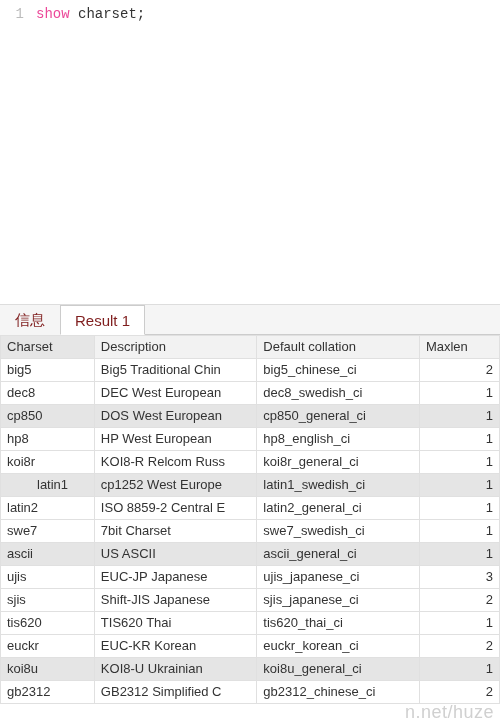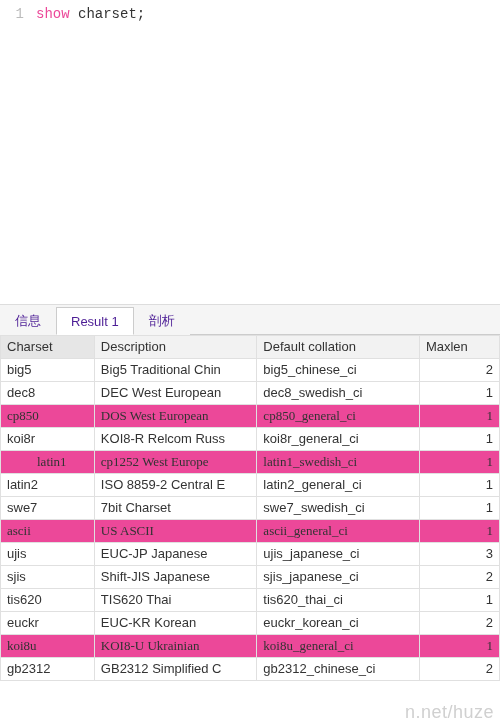--- a/index.html
+++ b/index.html
@@ -38,22 +38,22 @@
     .kw { color: #ec4899; }
     .tabs {
       display: flex;
       background: #f5f5f5;
       border-bottom: 1px solid #ccc;
       height: 30px;
       align-items: flex-end;
     }
     .tab {
       padding: 6px 14px 5px;
-      font-size: 13px;
-      color: #4c1d95;
+      font-size: 15px;
+      color: #7f1d1d;
       border: 1px solid transparent;
       border-bottom: none;
       cursor: pointer;
       background: #f5f5f5;
       margin-bottom: -1px;
     }
     .tab.active {
       background: #fff;
       border-color: #ccc;
       border-bottom: 1px solid #fff;
@@ -82,21 +82,21 @@
       background: #f2f2f2;
       font-weight: normal;
       color: #333;
     }
     th.sorted { background: #e6e6e6; }
     col.c-charset { width: 82px; }
     col.c-desc { width: 142px; }
     col.c-coll { width: 142px; }
     col.c-maxlen { width: 70px; }
     td.num { text-align: right; }
-    tr.striped td { background: #ec4899; font-family: Liberation Serif, serif; }
+    tr.striped td { background: #e5e5e5; }
     tr.current td.row-first { position: relative; padding-left: 36px; }
     tr.current td.row-first::before {
       content: "▸";
       position: absolute;
       left: -10px;
       font-size: 10px;
       color: #555;
     }
     .watermark {
       position: absolute;
@@ -114,21 +114,20 @@
 <div class="editor-area">
   <div class="code-line">
     <span class="gutter">1</span>
     <span class="code-content"><span class="kw">show</span><span> charset;</span></span>
   </div>
 </div>
 
 <div class="tabs" id="tabs">
     <div class="tab">信息</div>
     <div class="tab active">Result 1</div>
-    <div class="tab">剖析</div>
   </div>
 
 <div class="table-wrap">
   <table>
     <colgroup>
       <col class="c-charset">
         <col class="c-desc">
         <col class="c-coll">
         <col class="c-maxlen">
     </colgroup>
@@ -153,20 +152,26 @@
           <td>dec8_swedish_ci</td>
           <td class="num">1</td>
         </tr>
         <tr class="striped">
           <td class="row-first">cp850</td>
           <td>DOS West European</td>
           <td>cp850_general_ci</td>
           <td class="num">1</td>
         </tr>
         <tr>
+          <td class="row-first">hp8</td>
+          <td>HP West European</td>
+          <td>hp8_english_ci</td>
+          <td class="num">1</td>
+        </tr>
+        <tr>
           <td class="row-first">koi8r</td>
           <td>KOI8-R Relcom Russ</td>
           <td>koi8r_general_ci</td>
           <td class="num">1</td>
         </tr>
         <tr class="striped current">
           <td class="row-first">latin1</td>
           <td>cp1252 West Europe</td>
           <td>latin1_swedish_ci</td>
           <td class="num">1</td>

